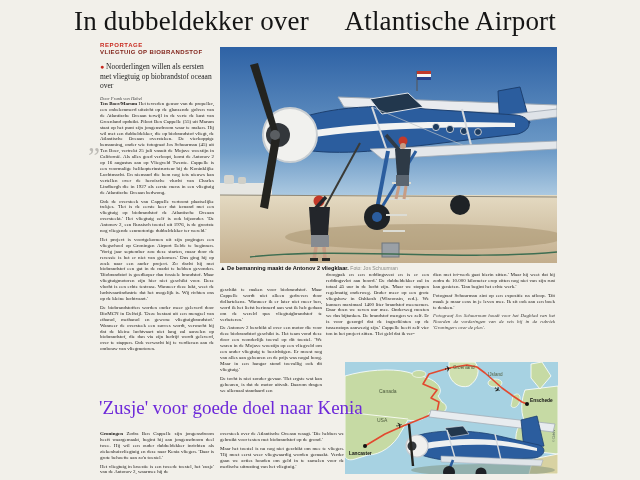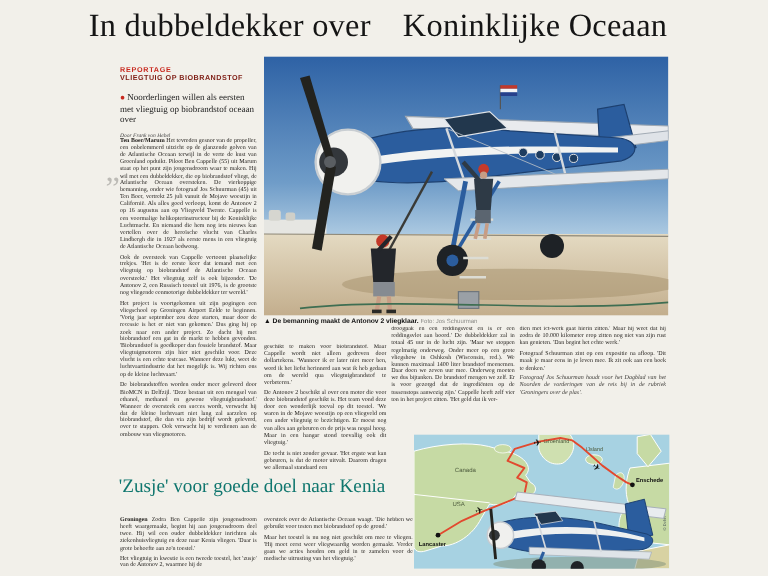--- a/index.html
+++ b/index.html
@@ -22,41 +22,41 @@
   .leadin{font-weight:bold;}
 
   .pullquote{left:56px;top:148px;width:44px;text-align:right;color:#9a9894;}
   .pullquote .qmark{font-size:27px;line-height:18px;color:#bdbbb6;font-family:"Liberation Serif",serif;}
   .pullquote .qtext{font-size:8px;line-height:9.5px;font-style:italic;color:#8f8d88;}
 
   .caption{left:220px;top:265px;width:210px;font-family:"Liberation Sans",sans-serif;font-size:5.6px;line-height:6.5px;color:#111;}
   .caption b{font-weight:bold;}
   .caption .credit{color:#8a8a86;font-weight:normal;font-size:5px;}
 
-  .h2line{left:99px;top:397px;width:250px;font-size:16px;color:#0f766e;white-space:nowrap;}
+  .h2line{left:99px;top:397px;width:250px;font-size:19px;color:#6d28d9;white-space:nowrap;}
 
   .italiccredit{font-style:italic;color:#3c3a37;}
 
   svg text{font-family:"Liberation Sans",sans-serif;}
 </style>
 </head>
 <body>
 
 <div class="page">
 
   <div class="abs headline">
     <span>In dubbeldekker over</span>
-    <span>Koninklijke Oceaan</span>
+    <span>Atlantische Airport</span>
   </div>
 
   <div class="abs pullquote">
     <div class="qmark">”</div>
   </div>
 
-  <div class="abs" style="left:100px;top:56px;width:114px;height:355px;overflow:hidden;">
+  <div class="abs" style="left:100px;top:42px;width:114px;height:355px;overflow:hidden;">
     <div class="kicker1">REPORTAGE</div>
     <div class="kicker2">VLIEGTUIG OP BIOBRANDSTOF</div>
     <div class="intro">
       <span class="bullet">●</span>
       <span>Noorderlingen willen als eersten met vliegtuig op biobrandstof oceaan over</span>
     </div>
     <div class="byline">Door Frank von Hebel</div>
     <div class="bodycol">
       <p><b class="leadin">Ten Boer/Marum</b> <span>Het tevreden gesnor van de propeller, een onbelemmerd uitzicht op de glanzende golven van de Atlantische Oceaan terwijl in de verte de kust van Groenland opduikt. Piloot Ben Cappelle (55) uit Marum staat op het punt zijn jongensdroom waar te maken. Hij wil met een dubbeldekker, die op biobrandstof vliegt, de Atlantische Oceaan oversteken. De vierkoppige bemanning, onder wie fotograaf Jos Schuurman (45) uit Ten Boer, vertrekt 25 juli vanuit de Mojave woestijn in Californië. Als alles goed verloopt, komt de Antonov 2 op 16 augustus aan op Vliegveld Twente. Cappelle is een voormalige helikopterinstructeur bij de Koninklijke Luchtmacht. En niemand die hem nog iets nieuws kan vertellen over de heroïsche vlucht van Charles Lindbergh die in 1927 als eerste mens in een vliegtuig de Atlantische Oceaan bedwong.</span></p>
       <p>Ook de oversteek van Cappelle vertoont plaatselijke trekjes. 'Het is de eerste keer dat iemand met een vliegtuig op biobrandstof de Atlantische Oceaan oversteekt.' Het vliegtuig zelf is ook bijzonder. 'De Antonov 2, een Russisch toestel uit 1976, is de grootste nog vliegende eenmotorige dubbeldekker ter wereld.'</p>

